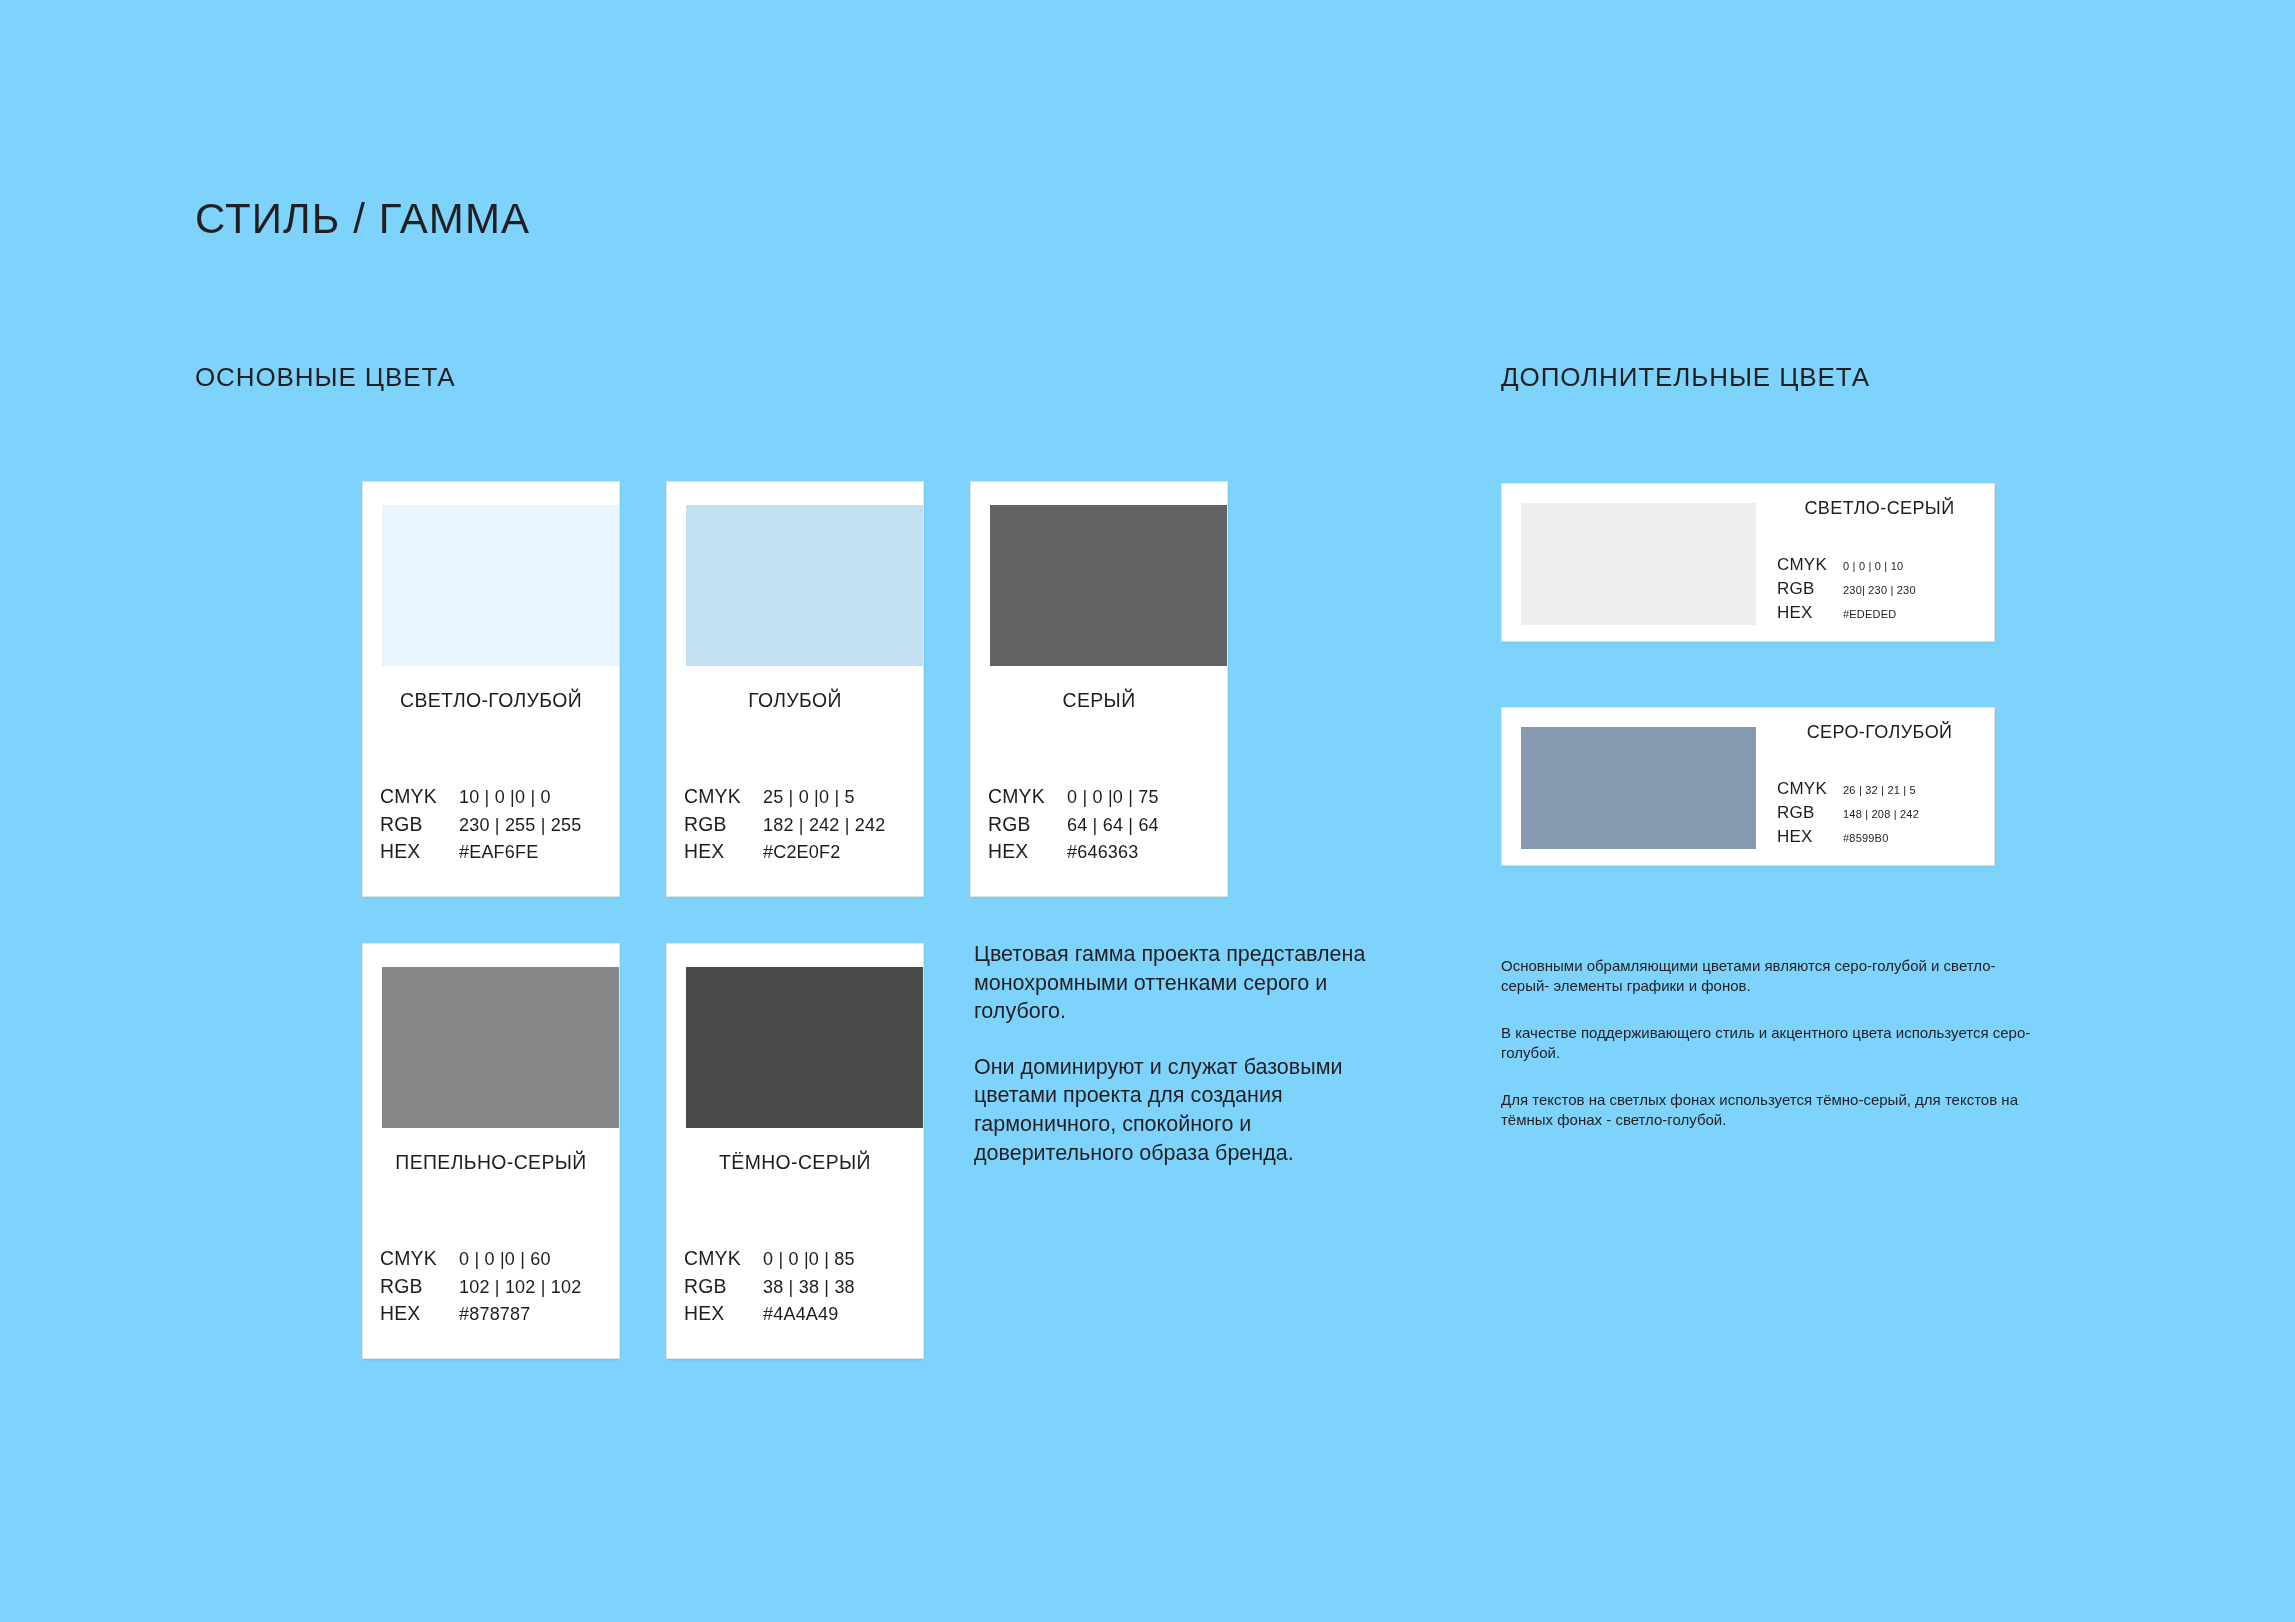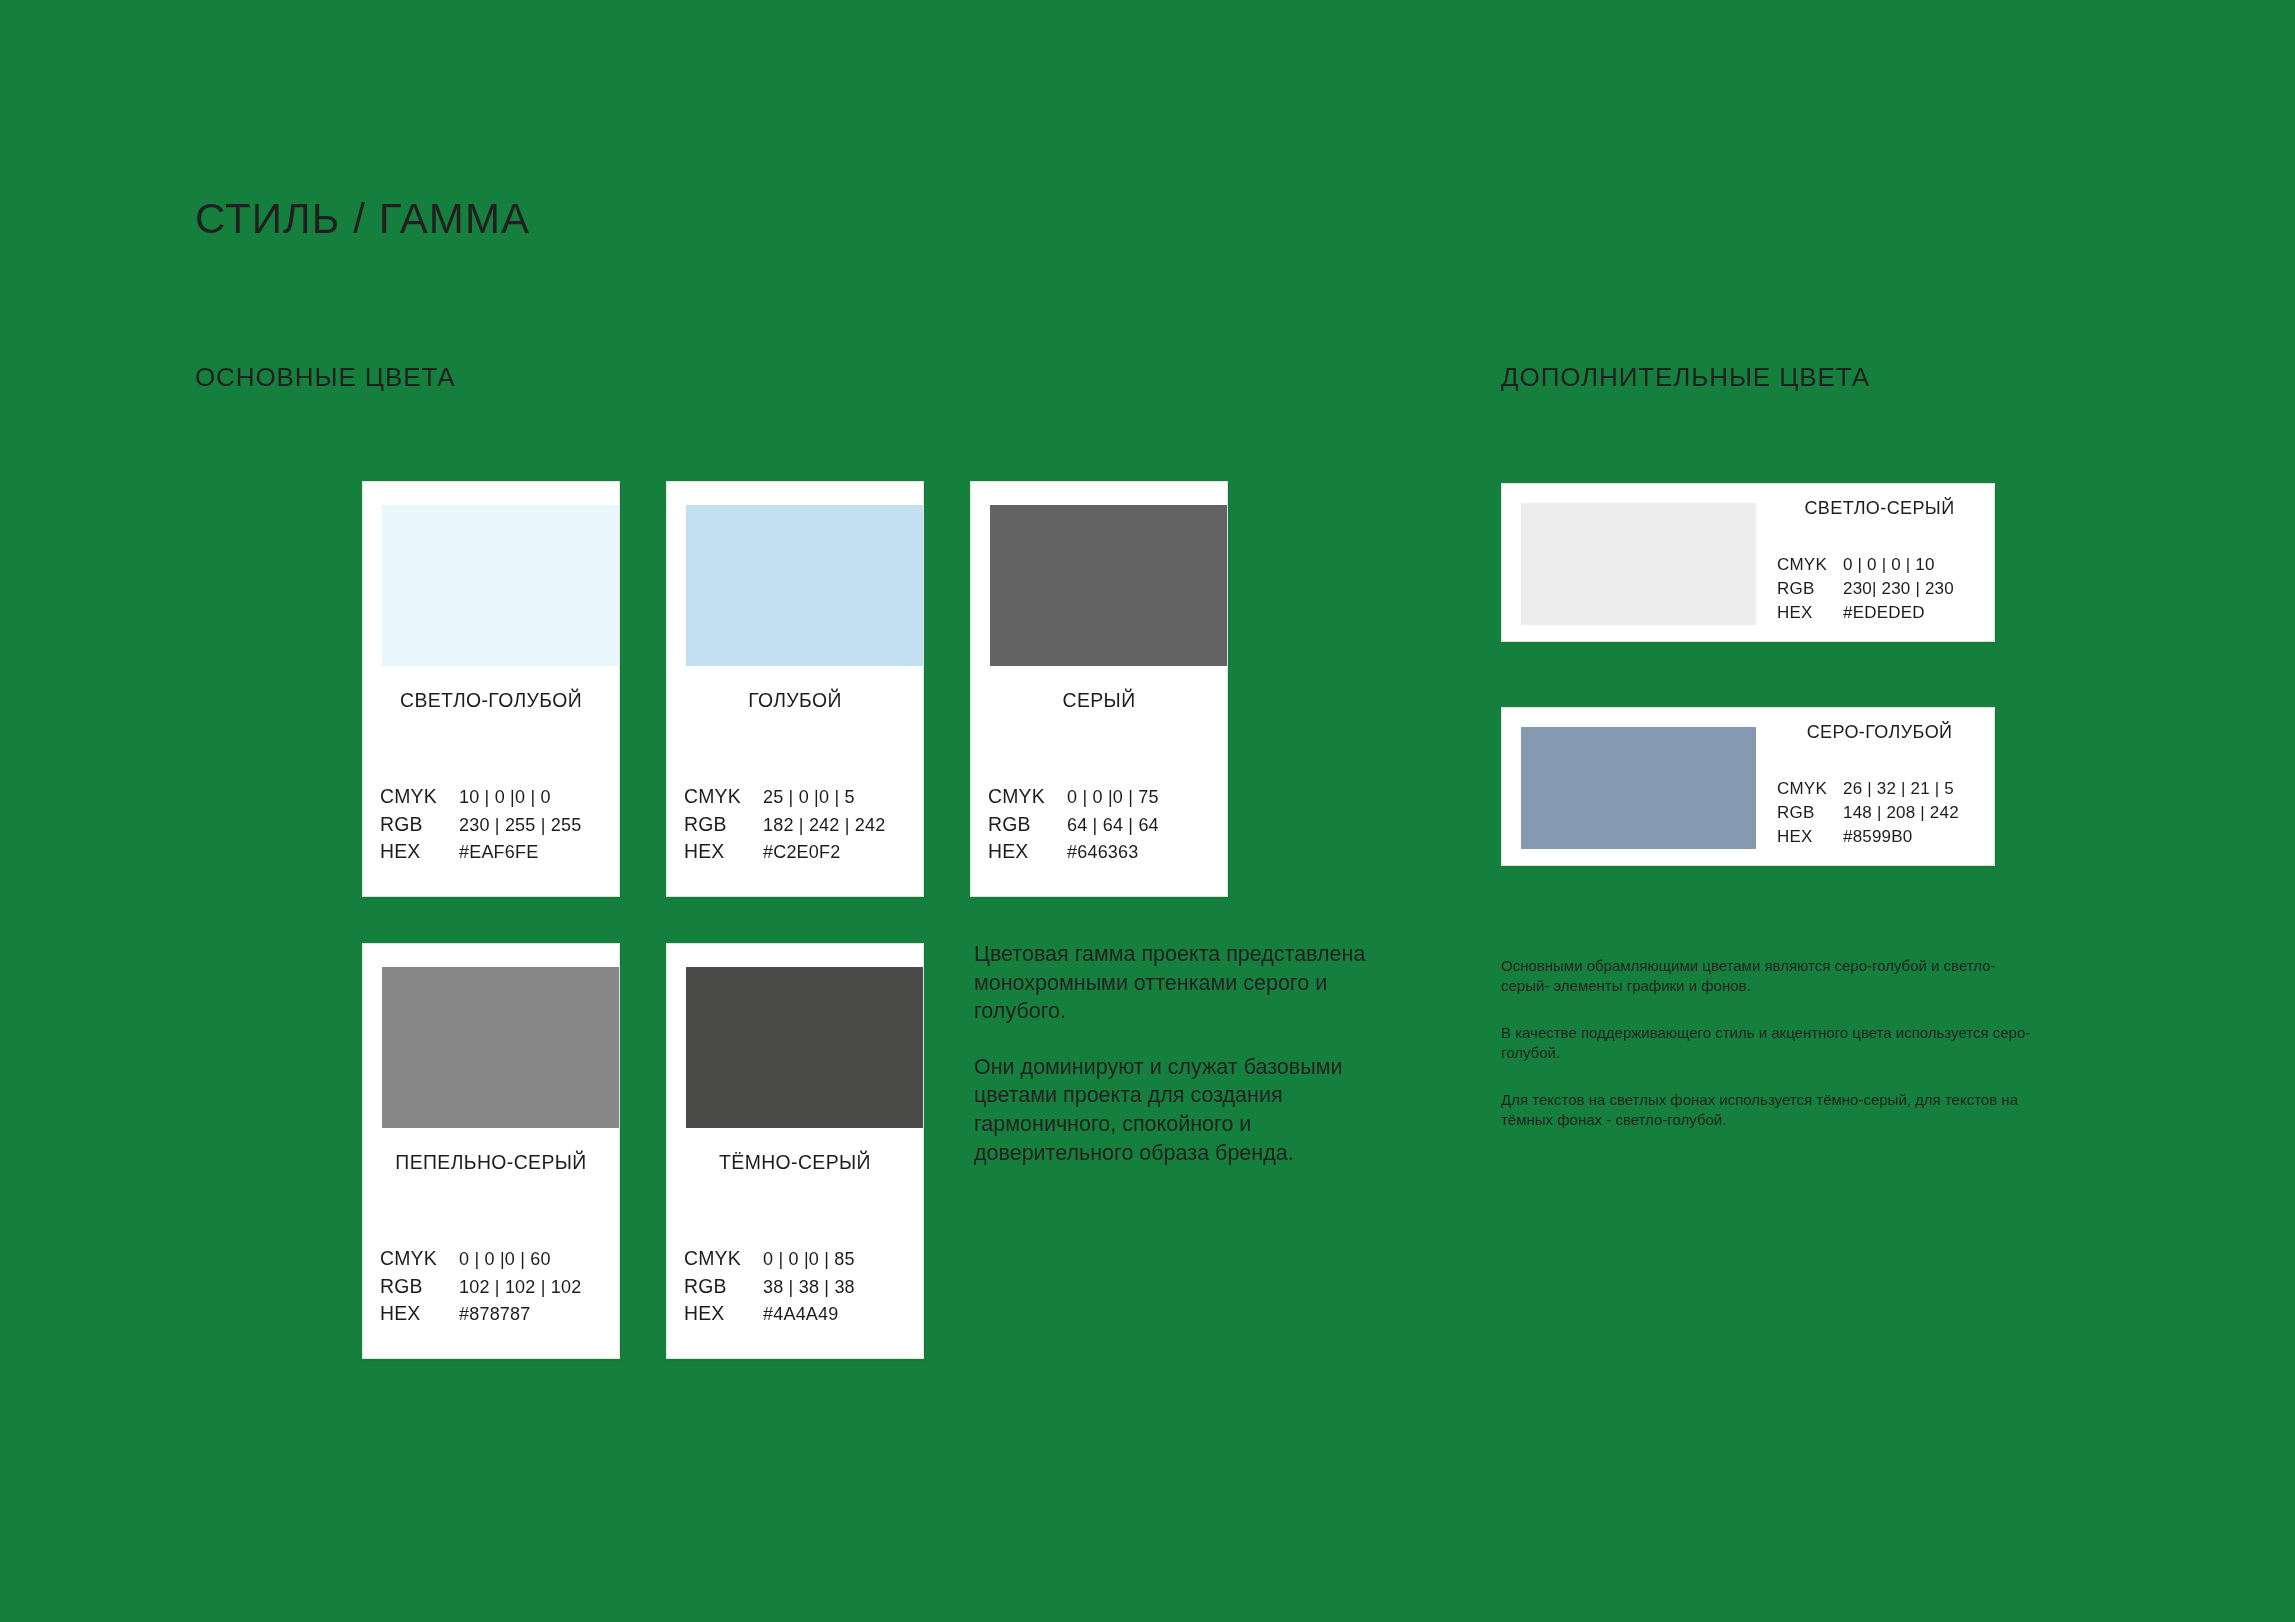--- a/index.html
+++ b/index.html
@@ -14,21 +14,21 @@
     position: relative;
     font-family: "Liberation Sans", "DejaVu Sans", sans-serif;
     color: #1c1c1c;
     overflow: hidden;
   }
 
   
   #page {
     position: absolute;
     inset: 0;
-    background: #15803d;
+    background: #7dd3fc;
   }
 
   
   #main-title {
     position: absolute;
     left: 195px;
     top: 195px;
     font-size: 42px;
     letter-spacing: 1.1px;
     font-weight: 400;
@@ -153,21 +153,21 @@
     letter-spacing: 0.4px;
     color: #1d1d1d;
     white-space: nowrap;
   }
   .card-h .specs {
     position: absolute;
     left: 275px;
     top: 69px;
   }
   .card-h .spec-key { width: 66px; font-size: 17px; }
-  .card-h .spec-val { font-size: 17px; text-align: right; }
+  .card-h .spec-val { font-size: 11px; text-align: right; }
 
   #secondary-note {
     position: absolute;
     left: 1501px;
     top: 956px;
     width: 531px;
     font-size: 15px;
     line-height: 1.33;
     color: #231f20;
   }

